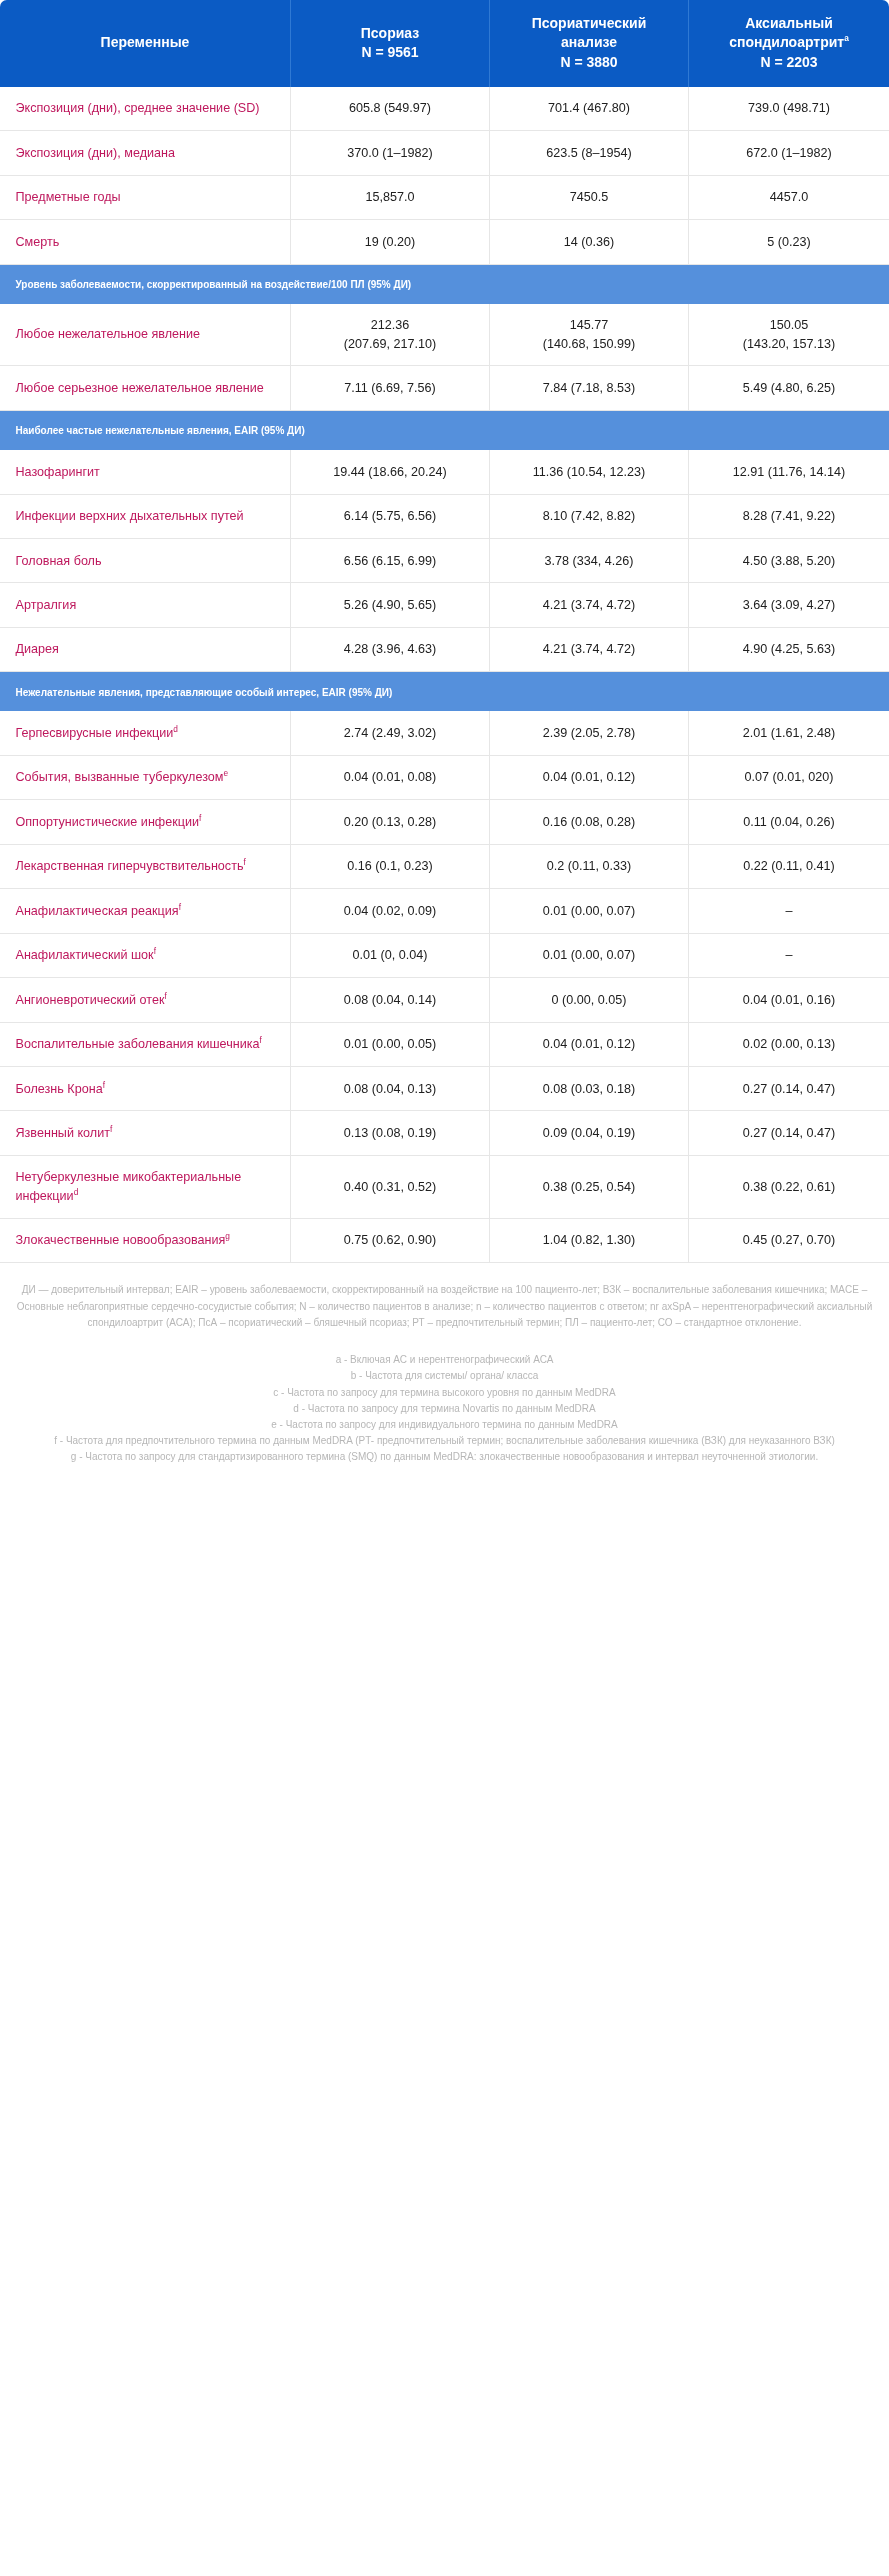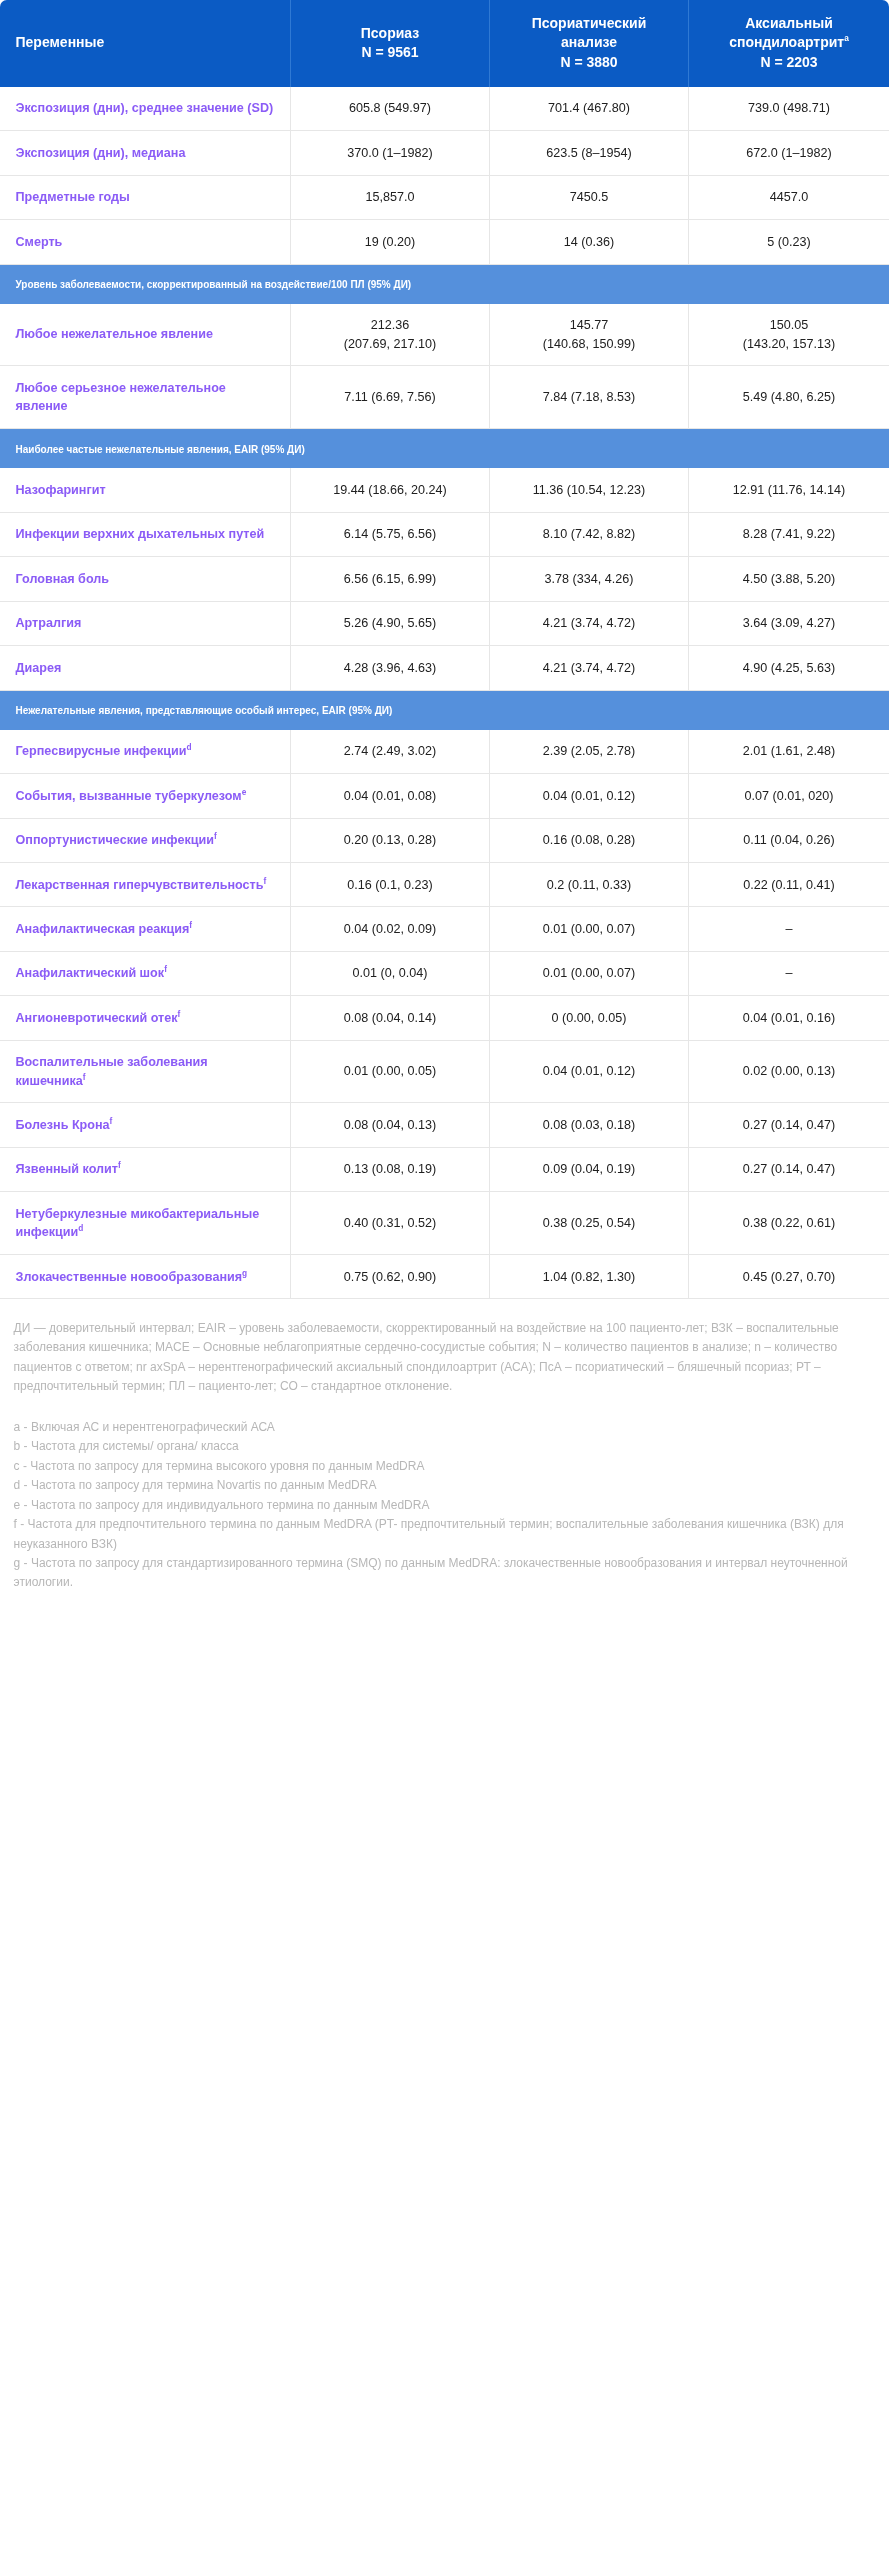--- a/index.html
+++ b/index.html
@@ -34,21 +34,21 @@
     font-size: 14px;
     font-weight: bold;
     line-height: 1.42;
     padding: 13.6px 15.5px;
     vertical-align: middle;
     border-right: 1px solid #2f79d4;
     height: 60px;
   }
   thead th:last-child { border-right: none; }
   thead th.h-var {
-    text-align: left;
+    text-align: center;
     padding-left: 15.5px;
     margin-left: 33px;
   }
   thead th.h-col { text-align: center; }
   thead tr th:first-child { border-top-left-radius: 6.8px; }
   thead tr th:last-child  { border-top-right-radius: 6.8px; }
 
   
   td.section-band {
     background: #5590DC;
@@ -69,42 +69,42 @@
     color: #202020;
     line-height: 1.45;
     vertical-align: middle;
     background: #ffffff;
   }
   tbody td:last-child { border-right: none; }
 
   td.label {
     text-align: left;
     padding: 12.6px 13.6px 12.6px 15.5px;
-    color: #8b5cf6;
-    font-weight: bold;
+    color: #be185d;
   }
   td.val {
     text-align: center;
     padding: 12.6px 5.8px;
     white-space: nowrap;
   }
   tbody tr.band-row td { border-right: none; border-bottom: none; }
 
   sup {
     font-size: 8.3px;
     vertical-align: super;
     line-height: 0;
   }
 
   
   .footnotes {
     padding: 19.4px 13.6px 9.7px 13.6px;
     color: #b7b7b7;
-    font-size: 12px;
+    font-size: 10px;
     line-height: 1.62;
+    text-align: center;
   }
   .footnotes .abbrev { margin-bottom: 21.4px; }
   .footnotes .note-line { display: block; }
   .footnotes .notes { margin-top: 1.9px; }
 </style>
 </head>
 <body>
 
 <div id="root">
 

